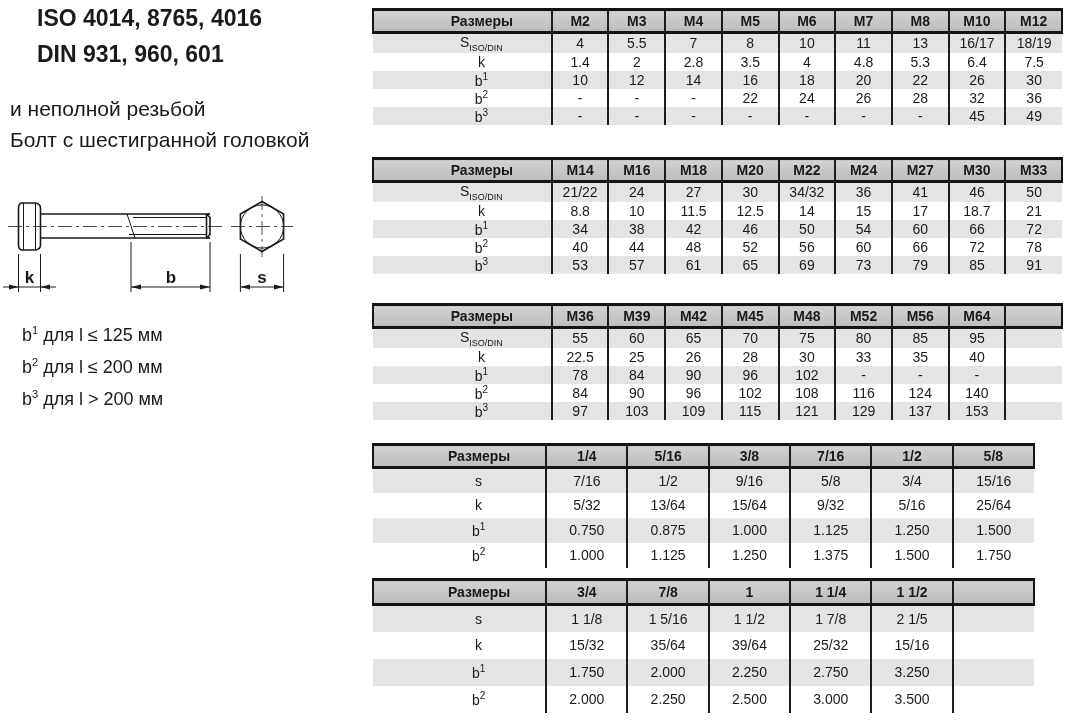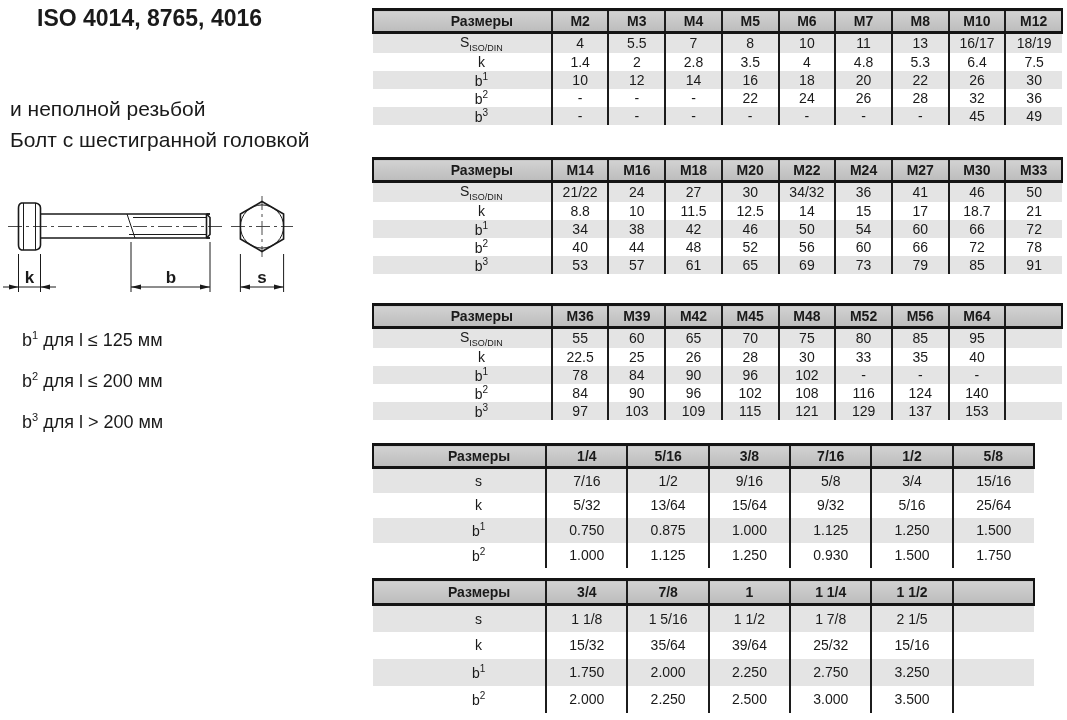--- a/index.html
+++ b/index.html
@@ -3,21 +3,21 @@
 <meta charset="utf-8">
 <style>
   html,body{margin:0;padding:0;}
   body{
     width:1067px;height:720px;position:relative;background:#ffffff;
     font-family:"Liberation Sans",sans-serif;color:#1a1a1a;overflow:hidden;
   }
   
   .title{position:absolute;left:10px;top:0px;font-size:23px;font-weight:bold;line-height:36px;letter-spacing:0px;margin-left:27px;}
   .subtitle{position:absolute;left:10px;top:93px;font-size:21px;line-height:31px;}
-  .footnotes{position:absolute;left:22px;top:317px;font-size:18px;line-height:36px;}
+  .footnotes{position:absolute;left:22px;top:317px;font-size:18px;line-height:27px;}
   .footnotes sup{font-size:11px;}
   .drawing{position:absolute;left:0px;top:188px;}
   
   table.tbl{
     position:absolute;left:372px;border-collapse:collapse;table-layout:fixed;
     font-size:14px;
   }
   table.w-metric{width:691px;}
   table.w-imperial{width:663px;}
   .pos1{top:8px;} .pos2{top:157px;} .pos3{top:303px;} .pos4{top:443px;} .pos5{top:578px;}
@@ -46,20 +46,21 @@
   .cl{stroke:#4a4a4a;stroke-width:1;fill:none;stroke-dasharray:14 4 3 4;}
   .dim{stroke:#1a1a1a;stroke-width:1;fill:none;}
   .arr{fill:#1a1a1a;stroke:none;}
   .dimlabel{font-family:"Liberation Sans",sans-serif;font-size:17px;font-weight:bold;fill:#1a1a1a;text-anchor:middle;}
 </style>
 </head>
 <body>
 
 <div class="title">
   <div>ISO 4014, 8765, 4016</div>
+  <div>DIN 931, 960, 601</div>
 </div>
 
 <div class="subtitle">
   <div>и неполной резьбой</div>
   <div>Болт с шестигранной головкой</div>
 </div>
 
 <svg class="drawing" width="310" height="120" viewBox="0 0 310 120">
 
   <g>
@@ -396,21 +397,21 @@
         <td>1.000</td>
         <td>1.125</td>
         <td>1.250</td>
         <td>1.500</td>
       </tr>
       <tr>
         <td>b<sup>2</sup></td>
         <td>1.000</td>
         <td>1.125</td>
         <td>1.250</td>
-        <td>0.930</td>
+        <td>1.375</td>
         <td>1.500</td>
         <td>1.750</td>
       </tr>
     </tbody>
   </table>
 <table class="tbl t5 w-imperial pos5">
     <thead>
       <tr>
         <th>Размеры</th>
         <th>3/4</th>

